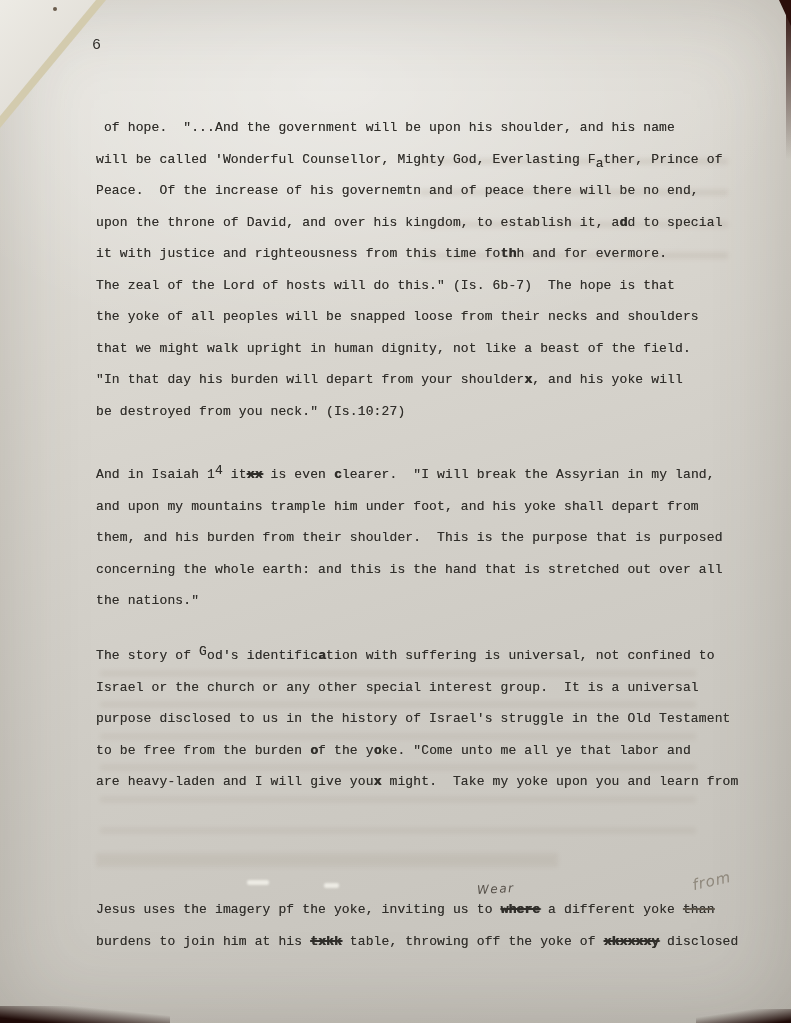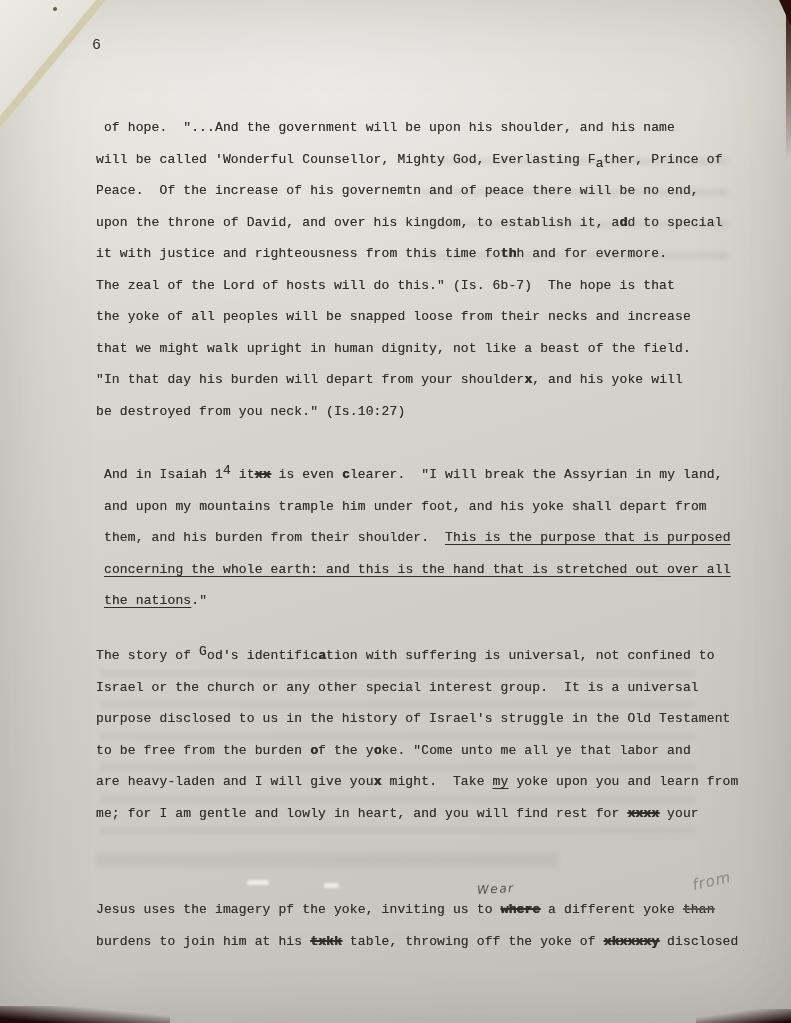--- a/index.html
+++ b/index.html
@@ -70,21 +70,21 @@
   .typed-text{
     position:absolute;left:96px;top:0;width:668px;
   }
   .paragraph{position:absolute;left:0;width:100%;}
   .line{
     height:31.5px;line-height:31.5px;white-space:pre;
     font-size:13px;letter-spacing:.13px;color:#302e2a;
     text-shadow:0 0 .5px rgba(42,40,36,.55);
   }
   .line span{text-decoration-skip-ink:none;}
-  .u{text-decoration:underline;text-underline-offset:3px;text-decoration-thickness:1.3px;text-align:right;}
+  .u{text-underline-offset:3px;text-decoration-thickness:1.3px;text-align:right;}
   .b{font-weight:bold;text-shadow:.6px 0 0 currentColor;}
   .bs{font-weight:bold;text-decoration:line-through;text-decoration-thickness:2px;text-shadow:.6px 0 0 currentColor;}
   .ub{font-weight:bold;text-decoration:underline;text-underline-offset:3px;text-decoration-thickness:1.5px;text-shadow:.5px 0 0 currentColor;}
   .st{text-decoration:line-through;text-decoration-color:#5e574c;text-decoration-thickness:1.6px;text-align:center;}
   .sup{position:relative;top:-4px;}
   .sub{position:relative;top:4px;}
 
   .handwriting{
     position:absolute;font-family:"DejaVu Sans",sans-serif;font-style:italic;
   }
@@ -114,39 +114,38 @@
   <div class="page-number">6</div>
 
   <div class="typed-text">
       <div class="paragraph" style="top: 112px;">
         <div class="line"><span> of hope.  "...And the government will be upon his shoulder, and his name</span></div>
         <div class="line"><span>will be called 'Wonderful Counsellor, Mighty God, Everlasting F</span><span class="sub">a</span><span>ther, Prince of</span></div>
         <div class="line"><span>Peace.  Of the increase of his governemtn and of peace there will be no end,</span></div>
         <div class="line"><span>upon the throne of David, and over his kingdom, to establish it, a</span><span class="b">d</span><span>d to special</span></div>
         <div class="line"><span>it with justice and righteousness from this time fo</span><span class="b">th</span><span>h and for evermore.</span></div>
         <div class="line"><span>The zeal of the Lord of hosts will do this." (Is. 6b-7)  The hope is that</span></div>
-        <div class="line"><span>the yoke of all peoples will be snapped loose from their necks and increase</span></div>
+        <div class="line"><span>the yoke of all peoples will be snapped loose from their necks and shoulders</span></div>
         <div class="line"><span>that we might walk upright in human dignity, not like a beast of the field.</span></div>
         <div class="line"><span>"In that day his burden will depart from your shoulder</span><span class="b">x</span><span>, and his yoke will</span></div>
         <div class="line"><span>be destroyed from you neck." (Is.10:27)</span></div>
       </div>
-      <div class="paragraph" style="top: 459px; margin-left: 8px;">
+      <div class="paragraph" style="top: 459px;">
         <div class="line"><span>And in Isaiah 1</span><span class="sup">4</span><span> it</span><span class="bs">xx</span><span> is even </span><span class="b">c</span><span>learer.  "I will break the Assyrian in my land,</span></div>
         <div class="line"><span>and upon my mountains trample him under foot, and his yoke shall depart from</span></div>
         <div class="line"><span>them, and his burden from their shoulder.  </span><span class="u">This is the purpose that is purposed</span></div>
         <div class="line"><span class="u">concerning the whole earth: and this is the hand that is stretched out over all</span></div>
         <div class="line"><span class="u">the nations</span><span>."</span></div>
       </div>
       <div class="paragraph" style="top: 640px;">
         <div class="line"><span>The story of </span><span class="sup">G</span><span>od's identific</span><span class="b">a</span><span>tion with suffering is universal, not confined to</span></div>
         <div class="line"><span>Israel or the church or any other special interest group.  It is a universal</span></div>
         <div class="line"><span>purpose disclosed to us in the history of Israel's struggle in the Old Testament</span></div>
         <div class="line"><span>to be free from the burden </span><span class="b">o</span><span>f the y</span><span class="b">o</span><span>ke. "Come unto me all ye that labor and</span></div>
         <div class="line"><span>are heavy-laden and I will give you</span><span class="b">x</span><span> might.  Take </span><span class="u">my</span><span> yoke upon you and learn from</span></div>
-        <div class="line"><span>me; for I am gentle and lowly in heart, and you will find rest for </span><span class="bs">xxxx</span><span> your</span></div>
       </div>
       <div class="paragraph" style="top: 894px;">
         <div class="line"><span>Jesus uses the imagery pf the yoke, inviting us to </span><span class="bs">where</span><span> a different yoke </span><span class="st">than</span></div>
         <div class="line"><span>burdens to join him at his </span><span class="bs">txkk</span><span> table, throwing off the yoke of </span><span class="bs">xkxxxxy</span><span> disclosed</span></div>
       </div>
     </div>
 
   <div class="handwriting hw-wear">Wear</div>
   <div class="handwriting hw-from">from</div>
 

